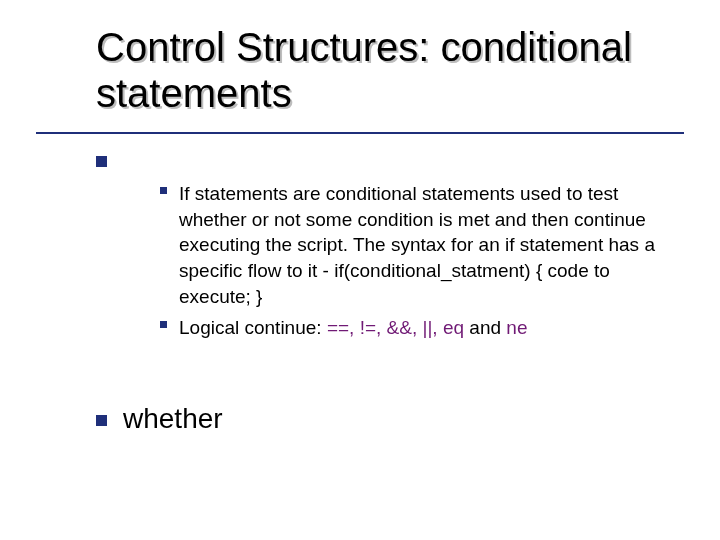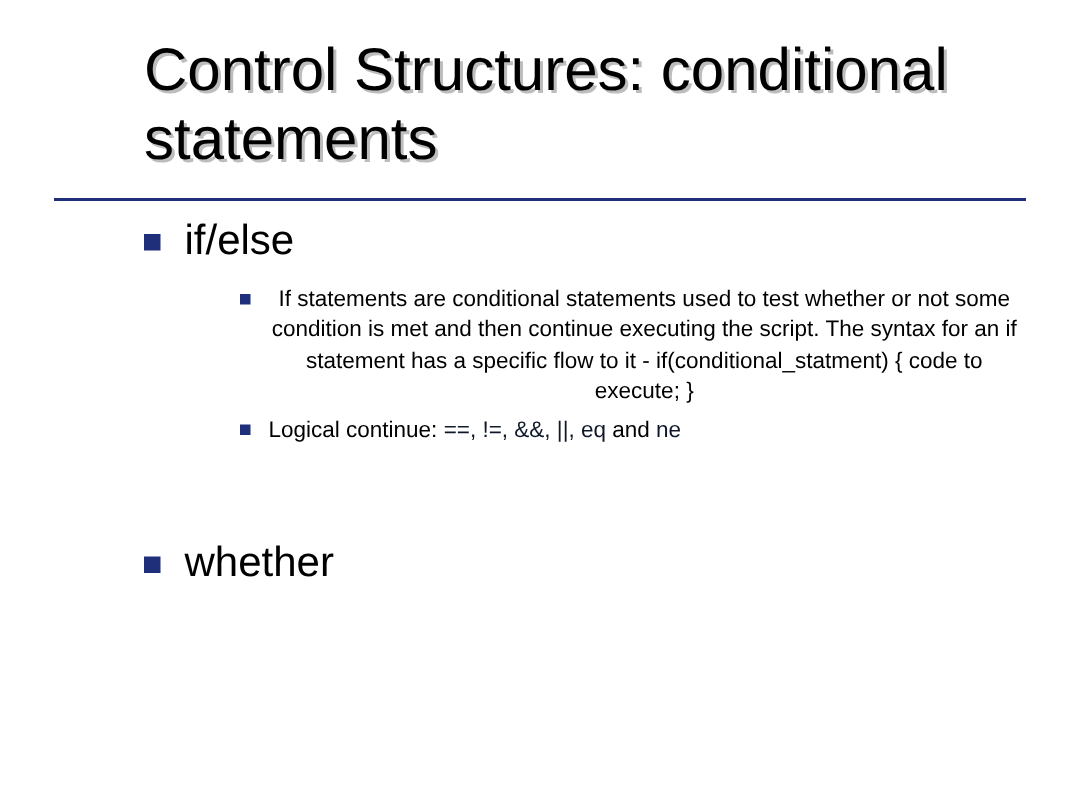--- a/index.html
+++ b/index.html
@@ -48,51 +48,49 @@
     background: #1f2f7a;
     margin: 12px 16px 0 0;
     flex: 0 0 auto;
   }
   .lvl2-group {
     margin-left: 64px;
   }
   .lvl2 {
     display: flex;
     align-items: flex-start;
-    font-size: 15px;
+    font-size: 19px;
     line-height: 1.35;
     margin: 0 0 6px 0;
-    text-align: center;
   }
   .lvl2 .bullet {
     width: 7px;
     height: 7px;
     background: #1f2f7a;
     margin: 6px 12px 0 0;
     flex: 0 0 auto;
   }
   .op-red {
-    color: #0f172a;
+    color: #701a75;
     margin-top: 20px;
   }
   .gap { height: 30px; }
 </style>
 </head>
 <body>
 
 <div class="slide">
 
   <h1 class="title">
     <span class="shadow">Control Structures: conditional statements</span>
   </h1>
   <div class="title-rule"></div>
 
   <div class="lvl1">
     <span class="bullet"></span>
-    <span>if/else</span>
   </div>
   <div class="lvl2-group">
     <div class="lvl2">
       <span class="bullet"></span>
       <span>If statements are conditional statements used to test whether or not some condition is met and then continue executing the script. The syntax for an if statement has a specific flow to it - if(conditional_statment) { code to execute; }</span>
     </div>
     <div class="lvl2">
       <span class="bullet"></span>
       <span>
         <span>Logical continue: </span><span class="op-red">==, !=, &amp;&amp;, ||, eq</span><span> and </span><span class="op-red">ne</span>

